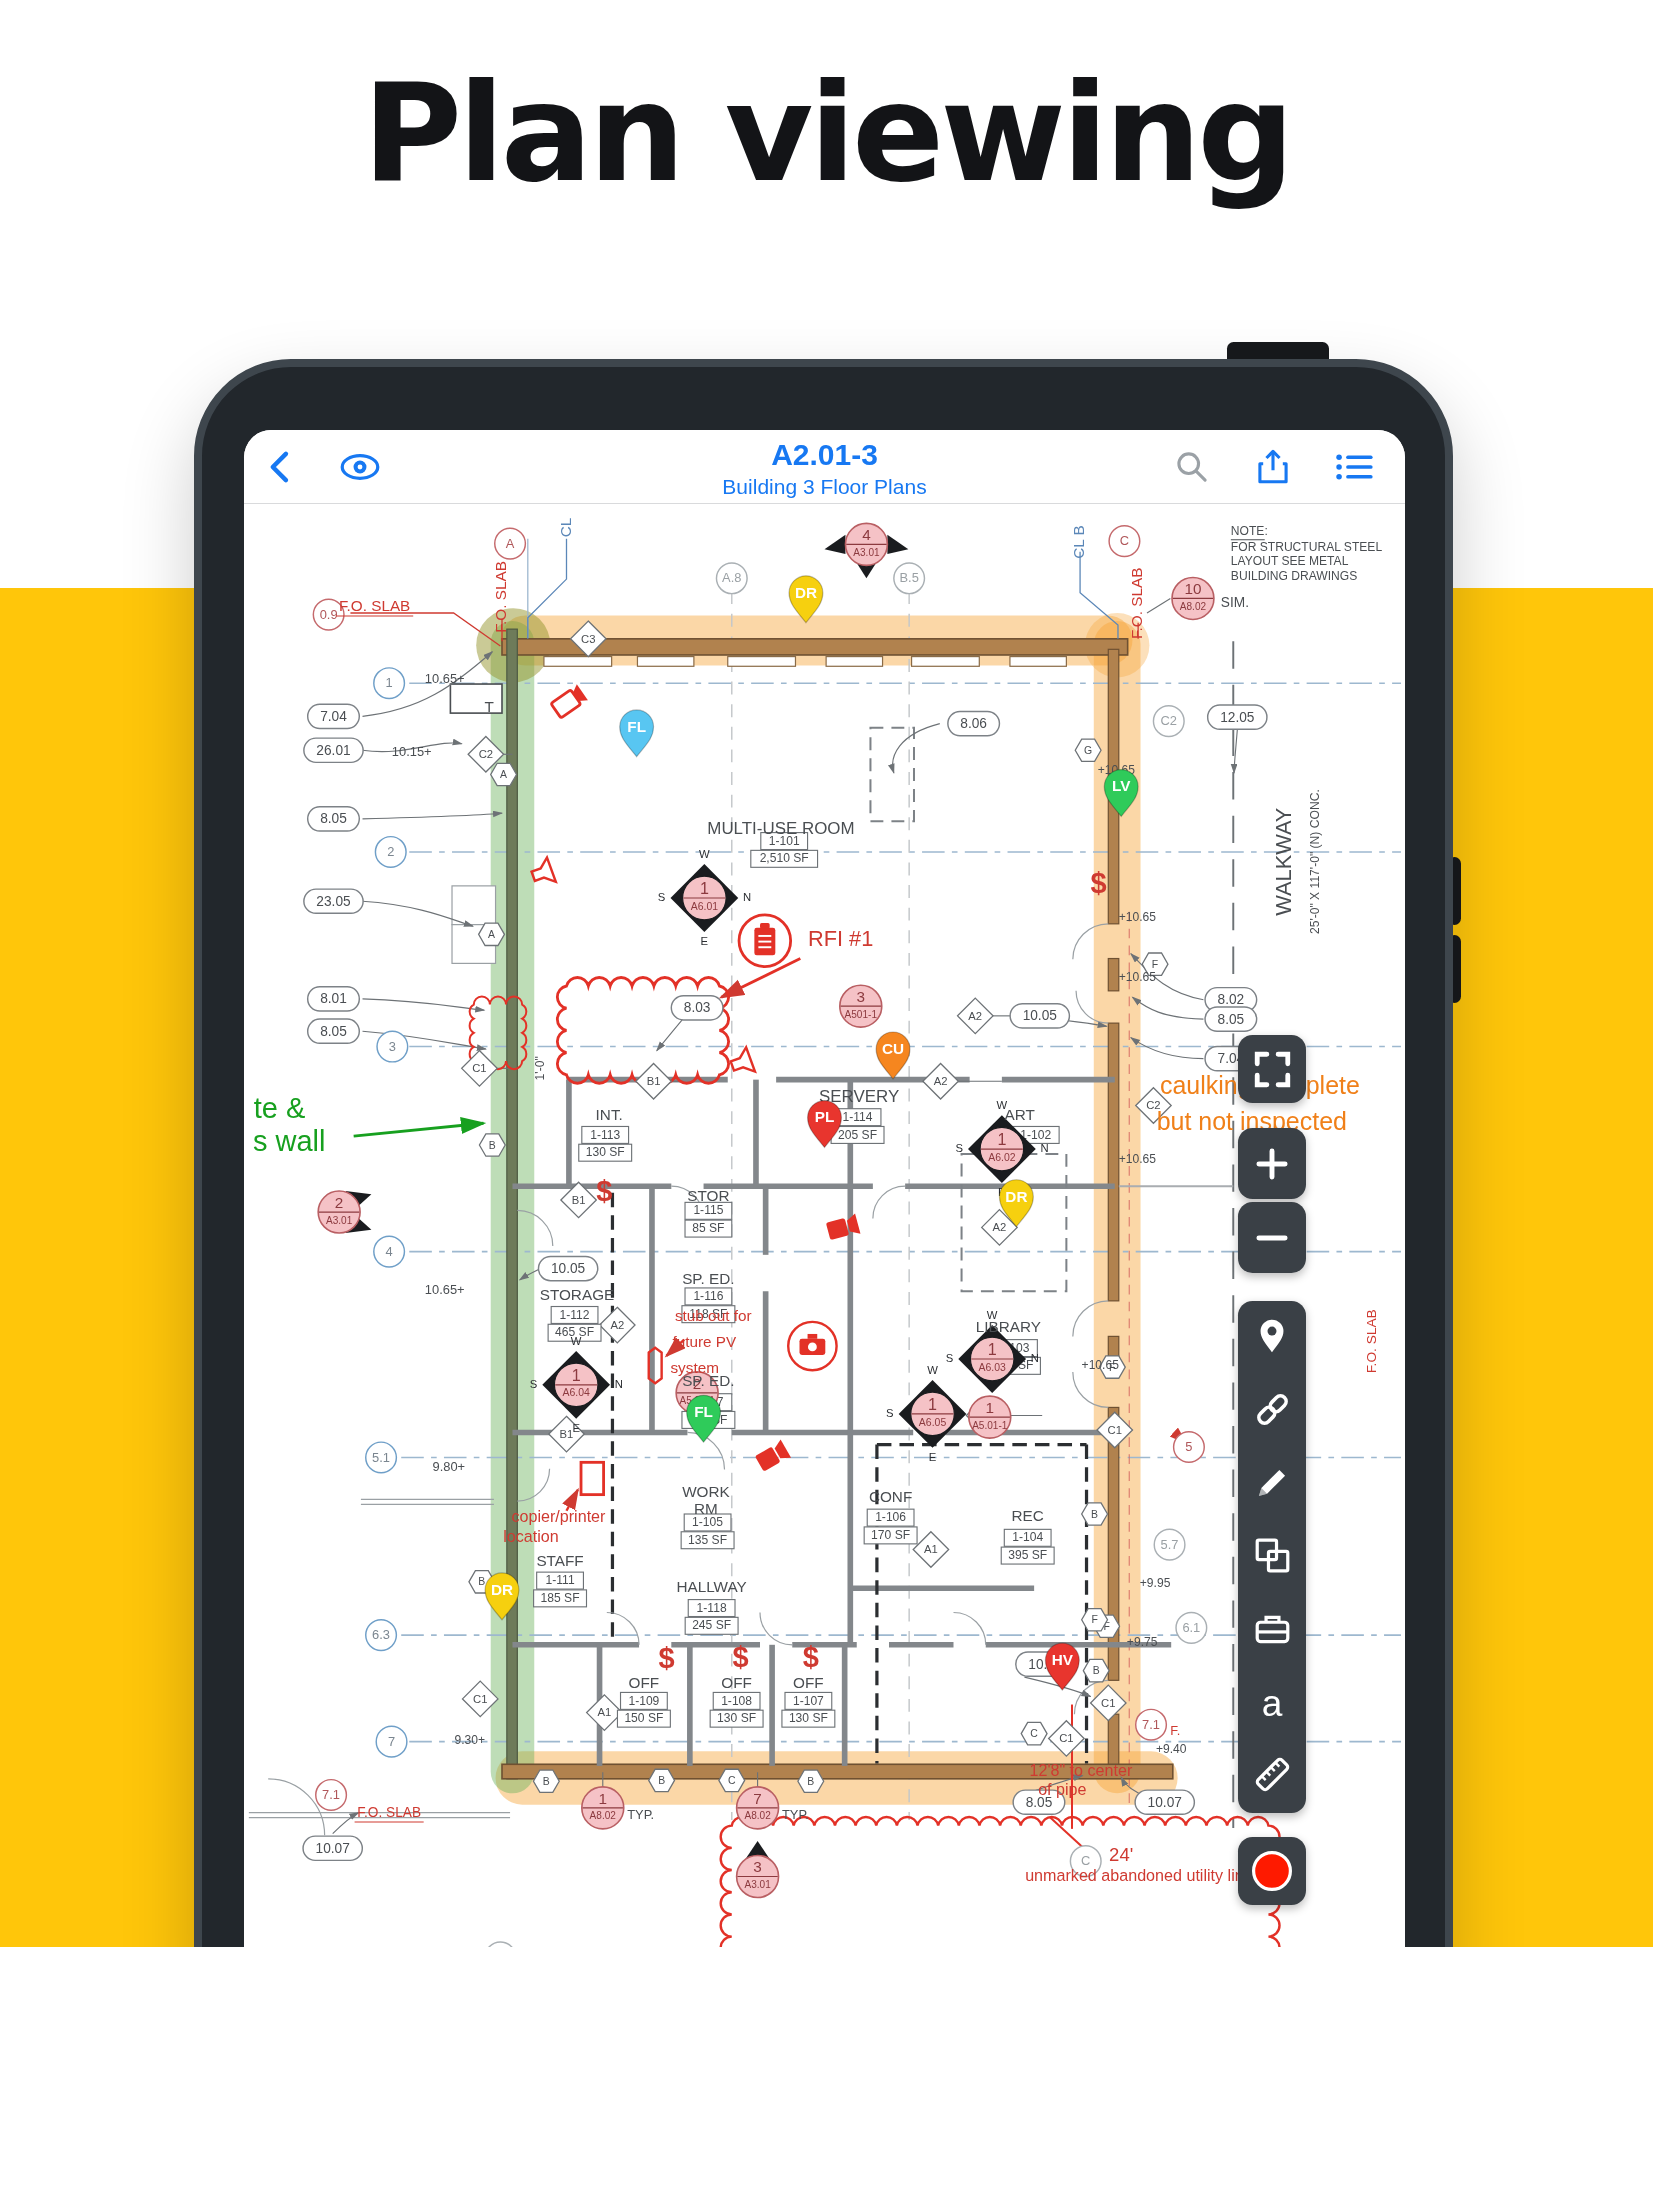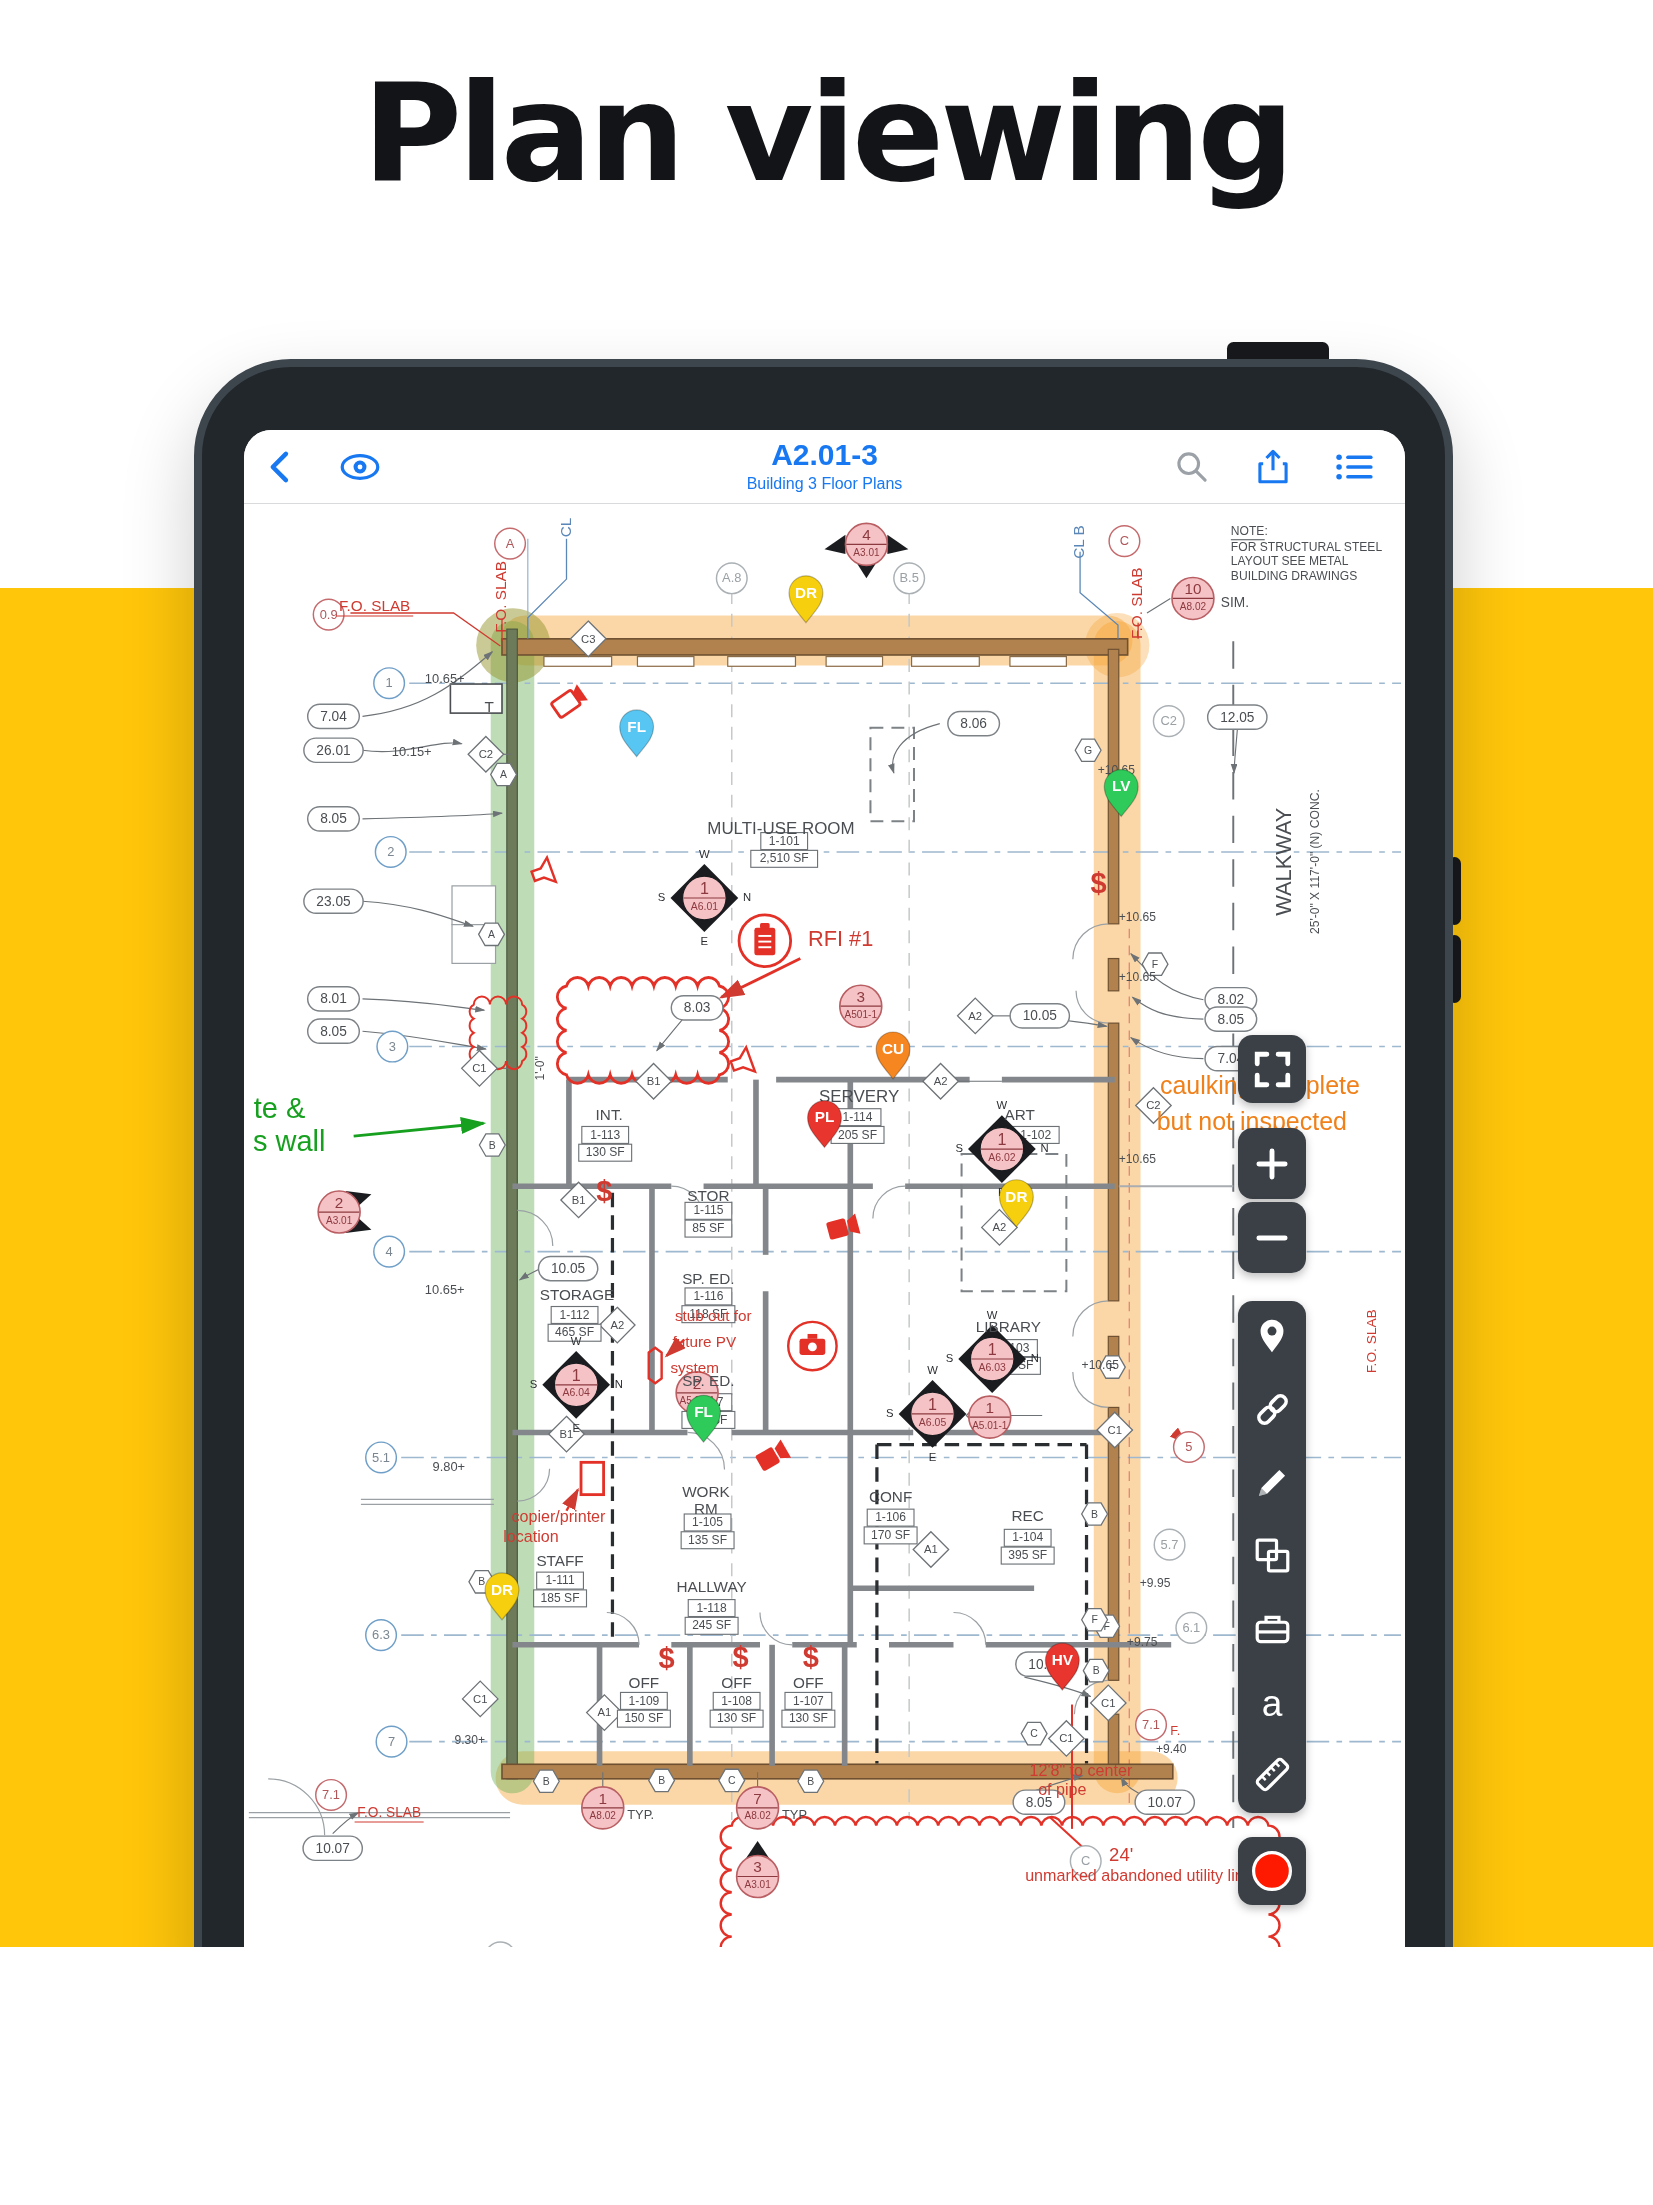--- a/index.html
+++ b/index.html
@@ -11,21 +11,21 @@
   .hw-tab{position:absolute;background:#17191c;border-radius:6.5px;}
   .ipad{position:absolute;left:194px;top:359px;width:1259px;height:1687px;background:#22272c;
     border:8px solid #3e464d;border-radius:97px;box-sizing:border-box;
     box-shadow:0 32px 73px rgba(0,0,0,0.20);}
   .screen{position:absolute;left:42px;top:63px;width:1161px;height:1545px;background:#ffffff;
     border-radius:27.4px;overflow:hidden;}
   .navbar{position:absolute;top:0;left:0;width:100%;height:74px;background:#ffffff;
     border-bottom:1.6px solid #d9dadc;box-sizing:border-box;}
   .nav-center{position:absolute;top:8px;left:0;width:100%;text-align:center;color:#1778F2;}
   .nav-title{font-size:30px;font-weight:700;}
-  .nav-subtitle{font-size:16px;margin-top:3.2px;}
+  .nav-subtitle{font-size:21px;margin-top:3.2px;}
   .nav-btn{position:absolute;top:19.4px;width:36px;height:36px;}
   .plan-wrap{position:absolute;top:74px;left:0;right:0;bottom:0;background:#fff;}
   #plan-svg{width:100%;height:100%;font-family:"Liberation Sans",sans-serif;}
   .fab{position:absolute;background:#3a4046;border-radius:14.5px;display:flex;align-items:center;
     justify-content:center;box-shadow:0 3.2px 8px rgba(0,0,0,0.25);}
   .toolstrip{position:absolute;background:#3a4046;border-radius:14.5px;display:flex;flex-direction:column;
     align-items:center;justify-content:space-around;box-shadow:0 3.2px 8px rgba(0,0,0,0.25);}
   .tool-a{color:#fff;font-size:37px;font-weight:400;line-height:1;}
 </style>
 </head>

